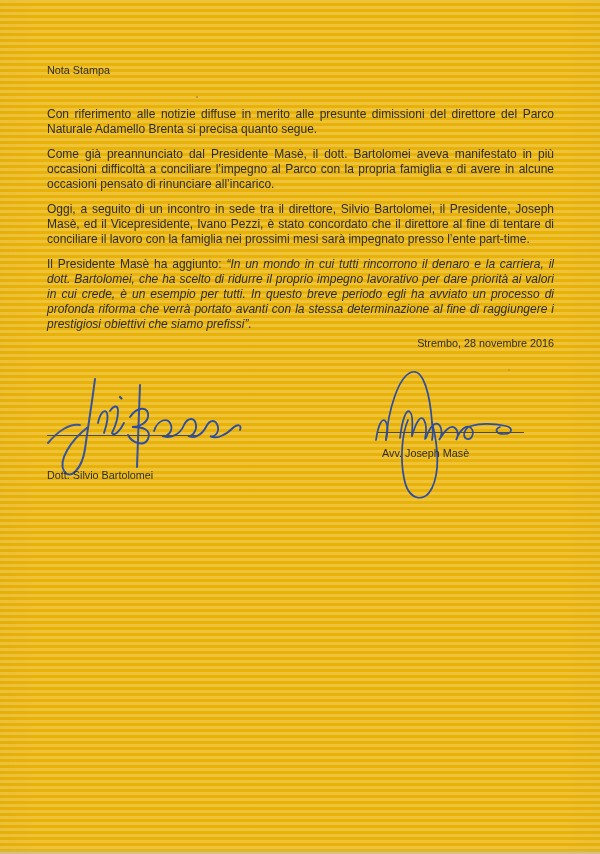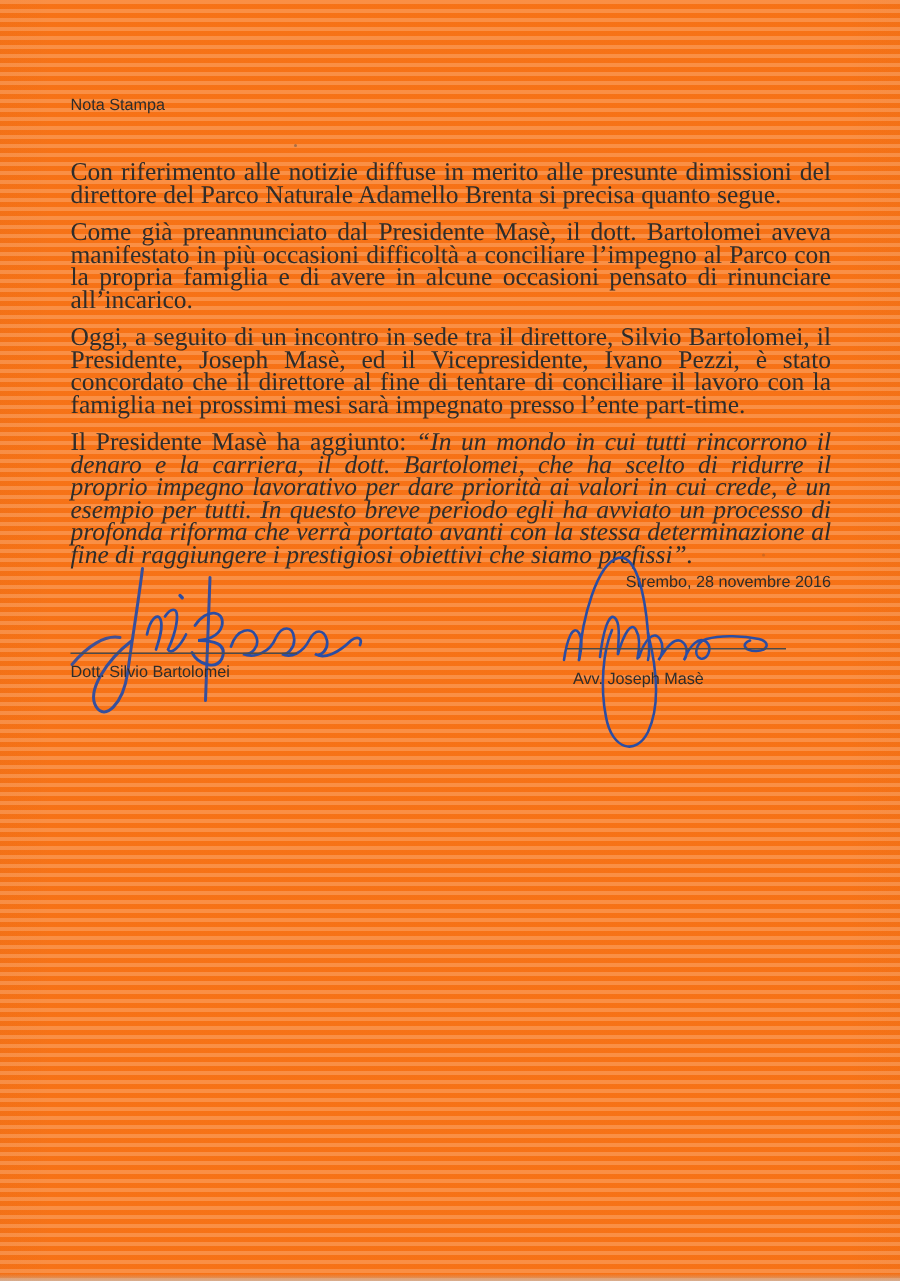--- a/index.html
+++ b/index.html
@@ -1,19 +1,19 @@
 <!DOCTYPE html>
 <html><head>
 <meta charset="utf-8">
 <style>
   html,body { margin:0; padding:0; background:#ffffff; }
   .page {
     position:relative;
     width:600px; height:854px;
-    background:#f97316;
+    background:#eab308;
     overflow:hidden;
     font-family:"Liberation Sans", sans-serif;
     color:#2e2d2b;
     -webkit-font-smoothing:antialiased;
   }
   
   .page::before {
     content:"";
     position:absolute; inset:0;
     background:
@@ -21,36 +21,35 @@
       linear-gradient(90deg, rgba(60,60,50,0.02), rgba(0,0,0,0) 6%, rgba(0,0,0,0) 94%, rgba(60,60,50,0.02));
     pointer-events:none;
   }
   .content {
     position:absolute; left:47px; top:63px; width:507px;
   }
   .doc-title {
     font-size:10.8px; line-height:15px; margin:0 0 29px 0;
   }
   p.para {
-    font-size:17px; line-height:15px;
+    font-size:12px; line-height:15px;
     text-align:justify;
     margin:0 0 10px 0;
-    font-family:Liberation Serif, serif;
   }
   p.para.last { margin-bottom:4px; }
   .q { font-style:italic; }
   .dateline {
     font-size:10.8px; line-height:15px; margin:0;text-align:right;
   }
   .sig-svg { position:absolute; pointer-events:none; }
   .sig-line { position:absolute; height:1px; background:#4b4b4b; }
   .sig-line.left  { left:47px;  top:435px; width:151px; }
   .sig-line.right { left:378px; top:432px; width:146px; }
   .sig-label { position:absolute; font-size:10.8px; line-height:14px; }
-  .sig-label.left  { left:47px;  top:441px; }
+  .sig-label.left  { left:47px;  top:468px; }
   .sig-label.right { left:382px; top:446px; }
   .speck { position:absolute; width:2px; height:2px; border-radius:50%; background:rgba(70,70,70,0.45); }
   .bottom-edge {
     position:absolute; left:0; right:0; bottom:0; height:5px;
     background:linear-gradient(180deg, rgba(198,208,214,0) 0%, rgba(186,198,206,0.55) 100%);
   }
 </style>
 </head>
 <body>
 

